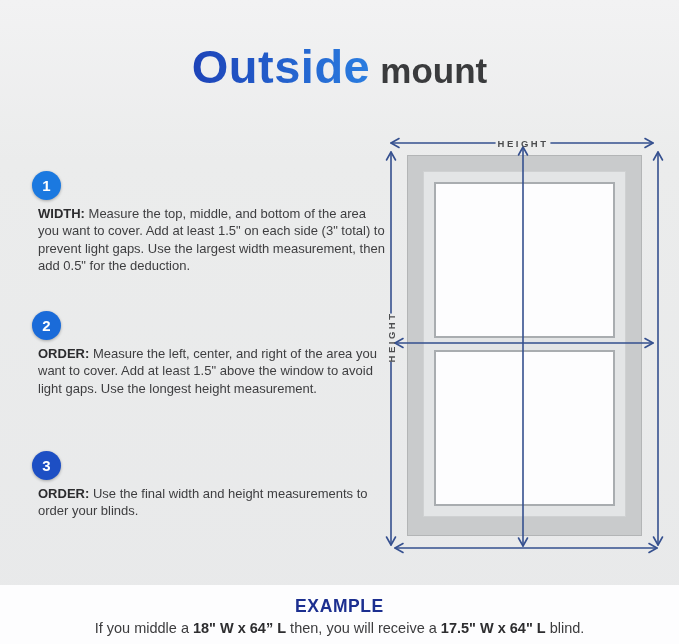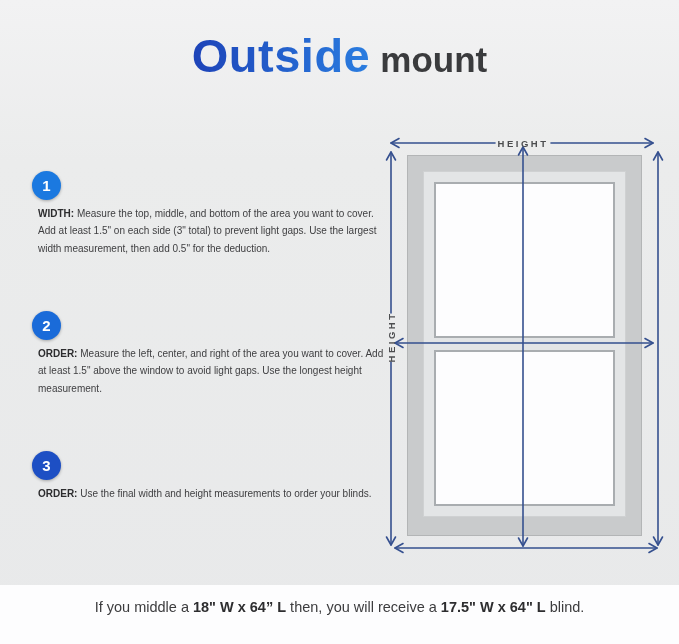--- a/index.html
+++ b/index.html
@@ -7,39 +7,39 @@
   body { font-family:"Liberation Sans", sans-serif; }
   .canvas {
     position:relative; width:679px; height:644px; margin:0 auto;
     background:linear-gradient(180deg,#f2f2f3 0%, #ebecec 25%, #e8e9ea 100%);
     overflow:hidden;
   }
 
   
   .title { position:absolute; top:26px; left:0; width:100%; text-align:center; }
   .title-line1 { font-size:35px; font-weight:600; color:#3a3b3d; letter-spacing:.5px; }
-  .title-line2 { margin-top:2px; }
+  .title-line2 { margin-top:13px; }
   .title-accent {
     font-size:47px; font-weight:800; letter-spacing:.5px;
     background:linear-gradient(90deg,#1d43b8,#2a7de0);
     -webkit-background-clip:text; background-clip:text;
     color:transparent;
   }
   .title-rest { font-size:35px; font-weight:600; color:#3a3b3d; margin-left:10px; }
 
   
   .badge {
     position:absolute; left:32px; width:29px; height:29px; border-radius:50%;
     color:#fff; font-size:15px; font-weight:700;
     display:flex; align-items:center; justify-content:center;
     box-shadow:0 1px 3px rgba(0,0,0,.3);
   }
   .step-text {
     position:absolute; left:38px; width:350px;
-    font-size:10px; line-height:17.3px; color:#3e3e40;
+    font-size:13px; line-height:17.3px; color:#3e3e40;
   }
   .step-text strong { color:#2c2c2e; font-weight:700; }
   #badge-1 { top:171px; } #text-1 { top:205px; }
   #badge-2 { top:311px; } #text-2 { top:345px; }
   #badge-3 { top:451px; } #text-3 { top:485px; }
 
   
   .win-frame {
     position:absolute; left:407px; top:155px; width:235px; height:381px;
     background:#c9cbcc; border:1px solid #b3b5b6;
@@ -129,16 +129,17 @@
         <path d="M20,213 H278"></path>
         <polyline points="28,208.5 20,213 28,217.5"></polyline>
         <polyline points="270,208.5 278,213 270,217.5"></polyline>
       </g>
     </svg>
     <span class="dim-label" id="width-label">HEIGHT</span>
     <span class="dim-label" id="height-label">HEIGHT</span>
   </div>
 
   <div class="example">
+    <div class="example-heading">EXAMPLE</div>
     <div class="example-line"><span>If you middle a </span><b>18" W x 64” L</b><span> then, you will receive a </span><b>17.5" W x 64" L</b><span> blind.</span></div>
   </div>
 
 </div>
 
 </body></html>

